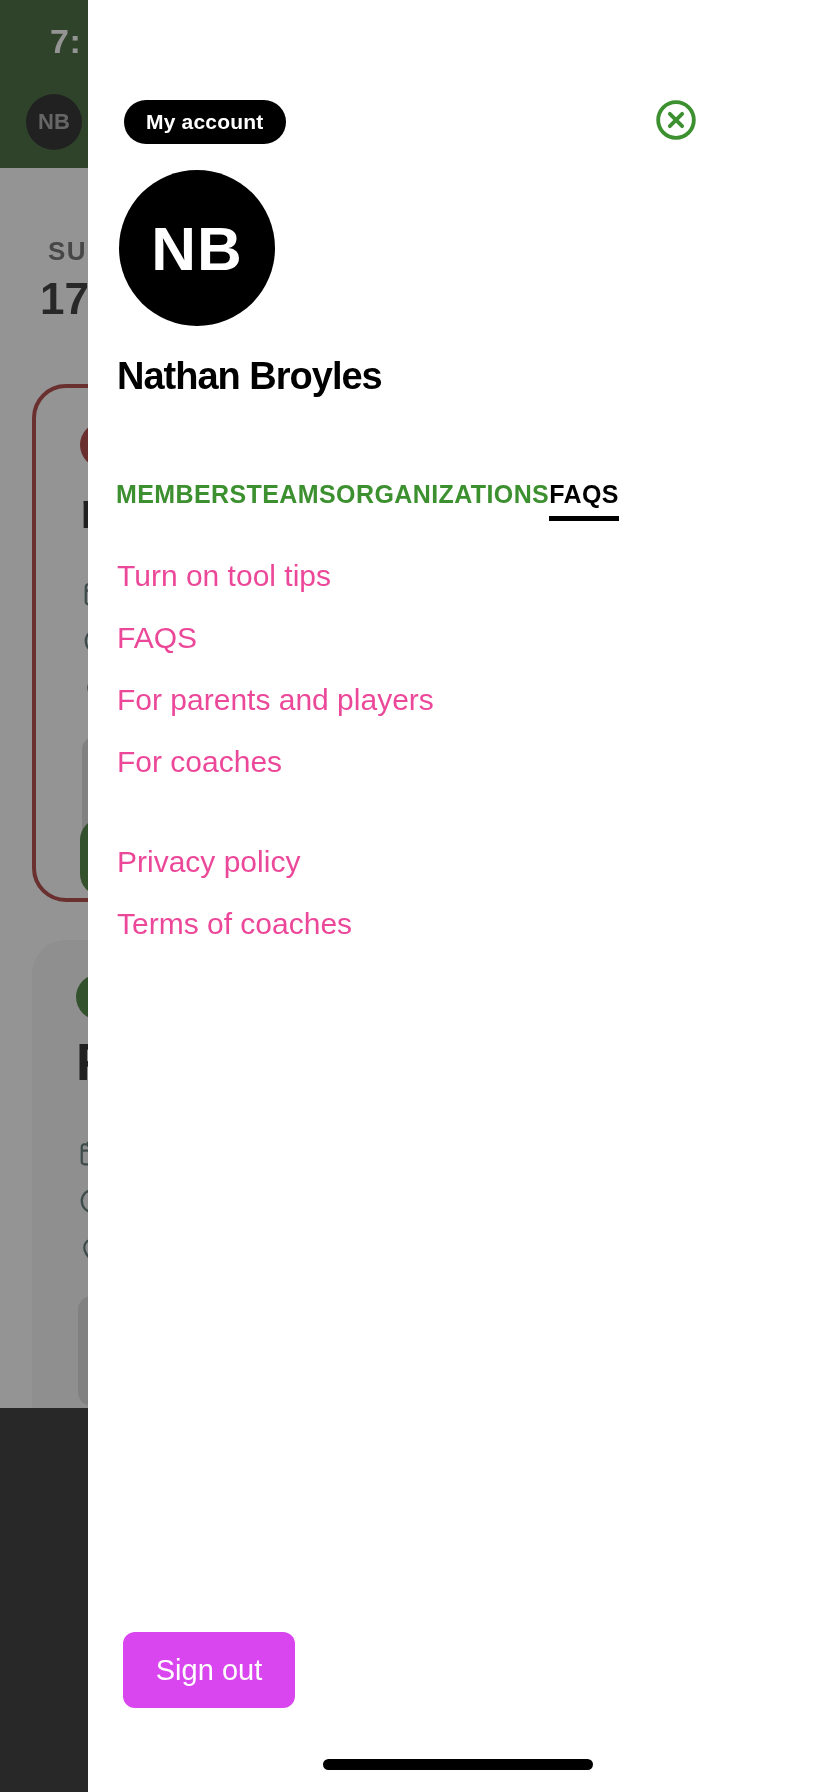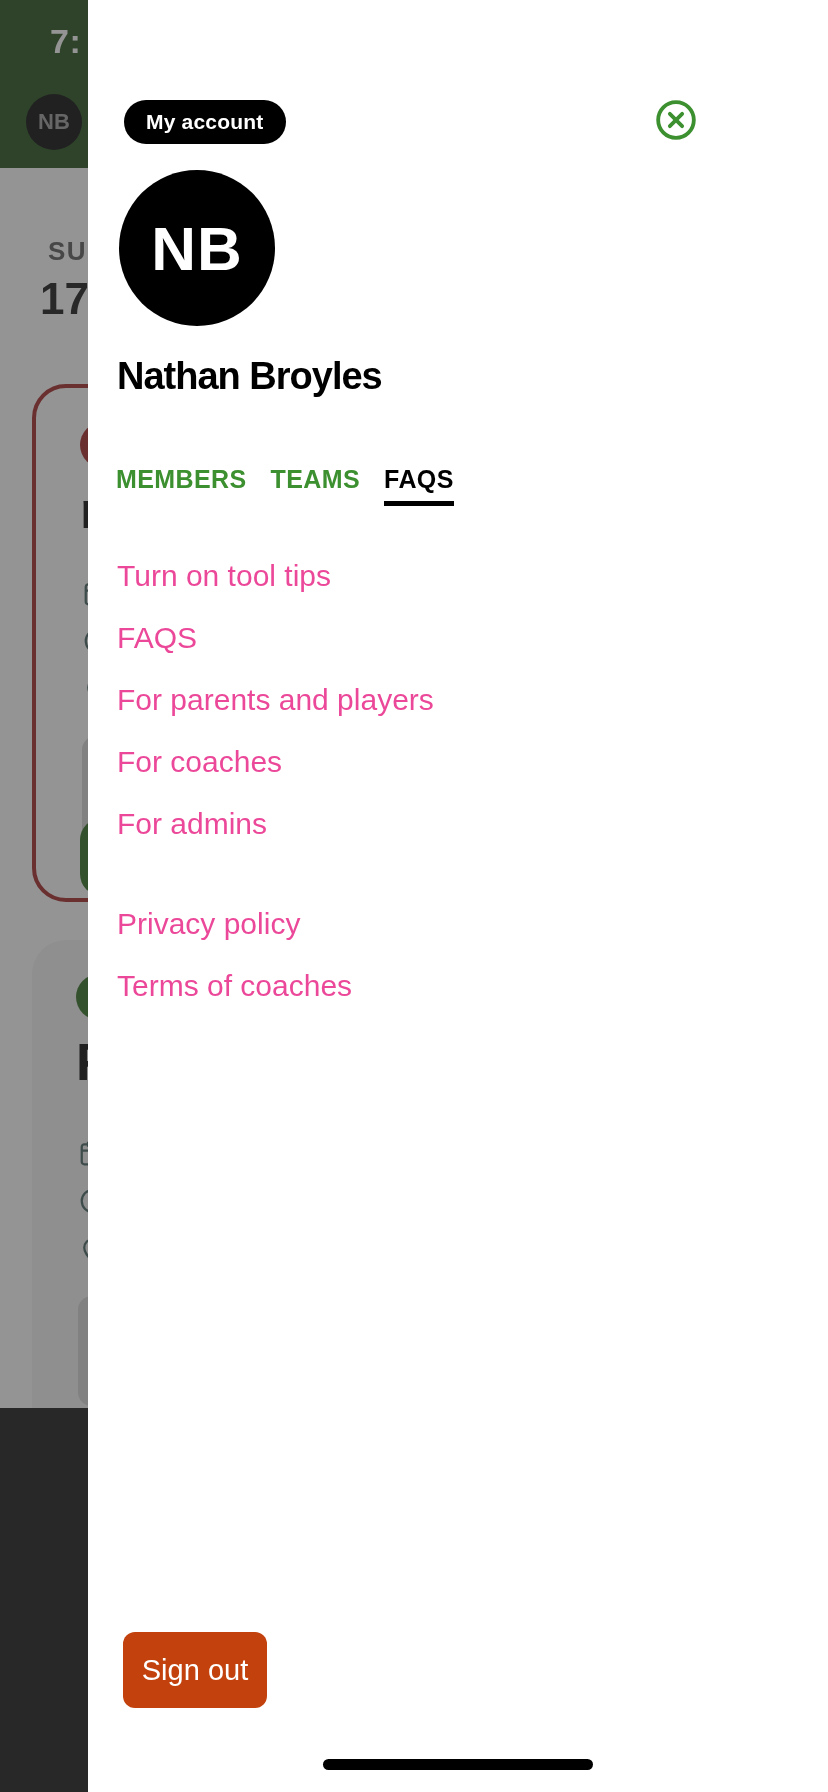--- a/index.html
+++ b/index.html
@@ -215,24 +215,23 @@
     left: 29px; top: 355px;
     color: #000000;
     font-size: 38px;
     font-weight: bold;
     letter-spacing: -1px;
     white-space: nowrap;
   }
 
   .tabs {
     position: absolute;
-    left: 28px; top: 465px;
+    left: 28px; top: 480px;
     display: flex;
     align-items: flex-start;
-    gap: 24px;
   }
   .tab {
     position: relative;
     font-size: 25px;
     font-weight: bold;
     letter-spacing: 0.4px;
     color: #3d9030;
     cursor: pointer;
     padding-bottom: 16px;
     white-space: nowrap;
@@ -262,24 +261,24 @@
     cursor: pointer;
     white-space: nowrap;
   }
   .menu-gap {
     height: 38px;
   }
 
   .signout {
     position: absolute;
     left: 35px; top: 1632px;
-    width: 144px; height: 76px;
+    width: 172px; height: 76px;
     border: 0;
     border-radius: 12px;
-    background: #c2410c;
+    background: #d946ef;
     color: #ffffff;
     font-size: 29px;
     font-family: "Liberation Sans", sans-serif;
     cursor: pointer;
     display: flex;
     align-items: center;
     justify-content: center;
     text-align: right;
   }
 
@@ -399,29 +398,29 @@
       </span>
     </div>
 
     <div class="avatar-lg">NB</div>
 
     <div class="fullname">Nathan Broyles</div>
 
     <div class="tabs">
       <div class="tab">MEMBERS</div>
       <div class="tab">TEAMS</div>
+      <div class="tab">ORGANIZATIONS</div>
       <div class="tab active">FAQS</div>
     </div>
 
     <div class="menu">
       <a class="menu-item">Turn on tool tips</a>
       <a class="menu-item">FAQS</a>
       <a class="menu-item">For parents and players</a>
       <a class="menu-item">For coaches</a>
-      <a class="menu-item">For admins</a>
 
       <div class="menu-gap"></div>
 
       <a class="menu-item">Privacy policy</a>
       <a class="menu-item">Terms of coaches</a>
     </div>
 
     <button class="signout">Sign out</button>
 
     <div class="home-indicator"></div>

